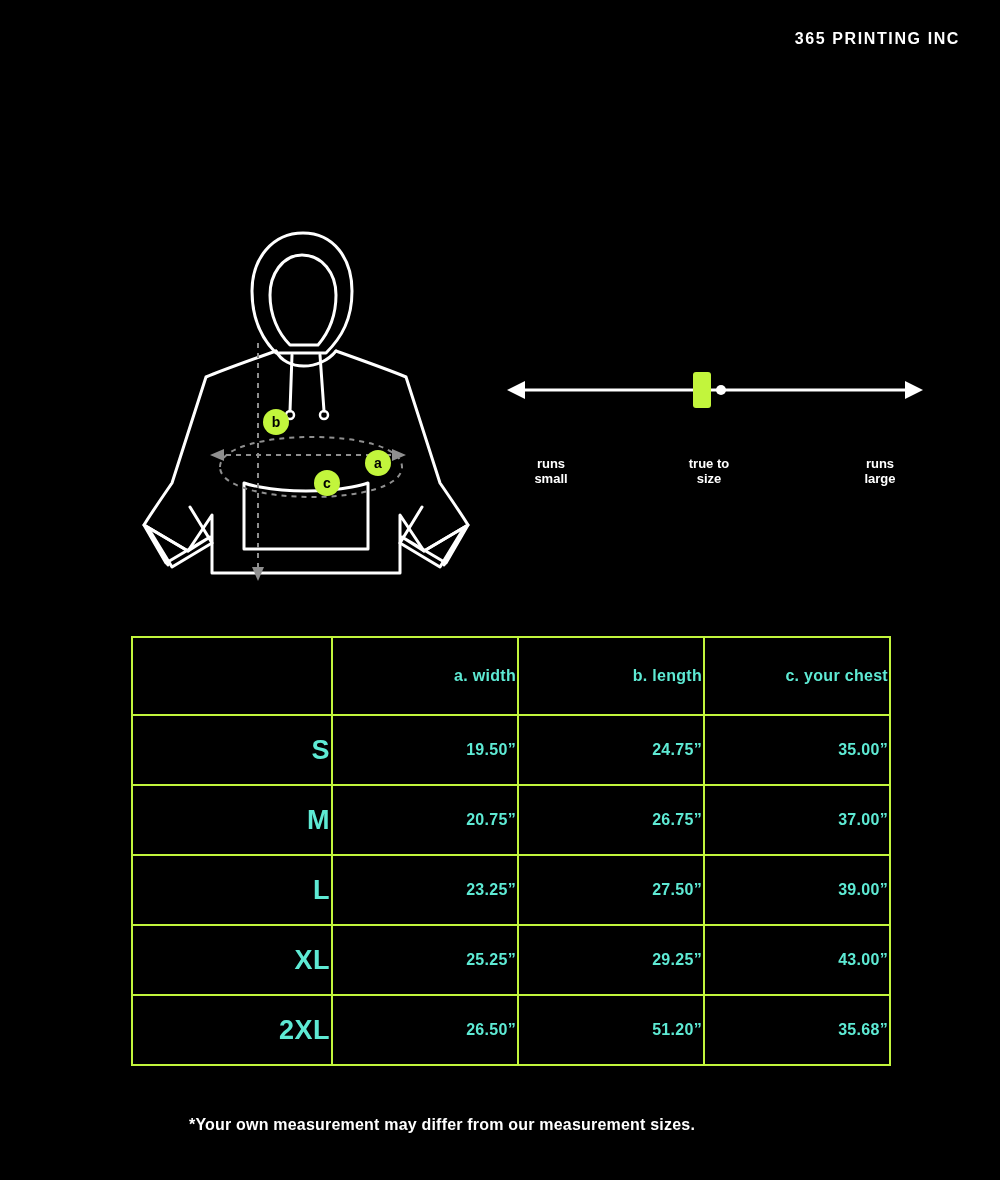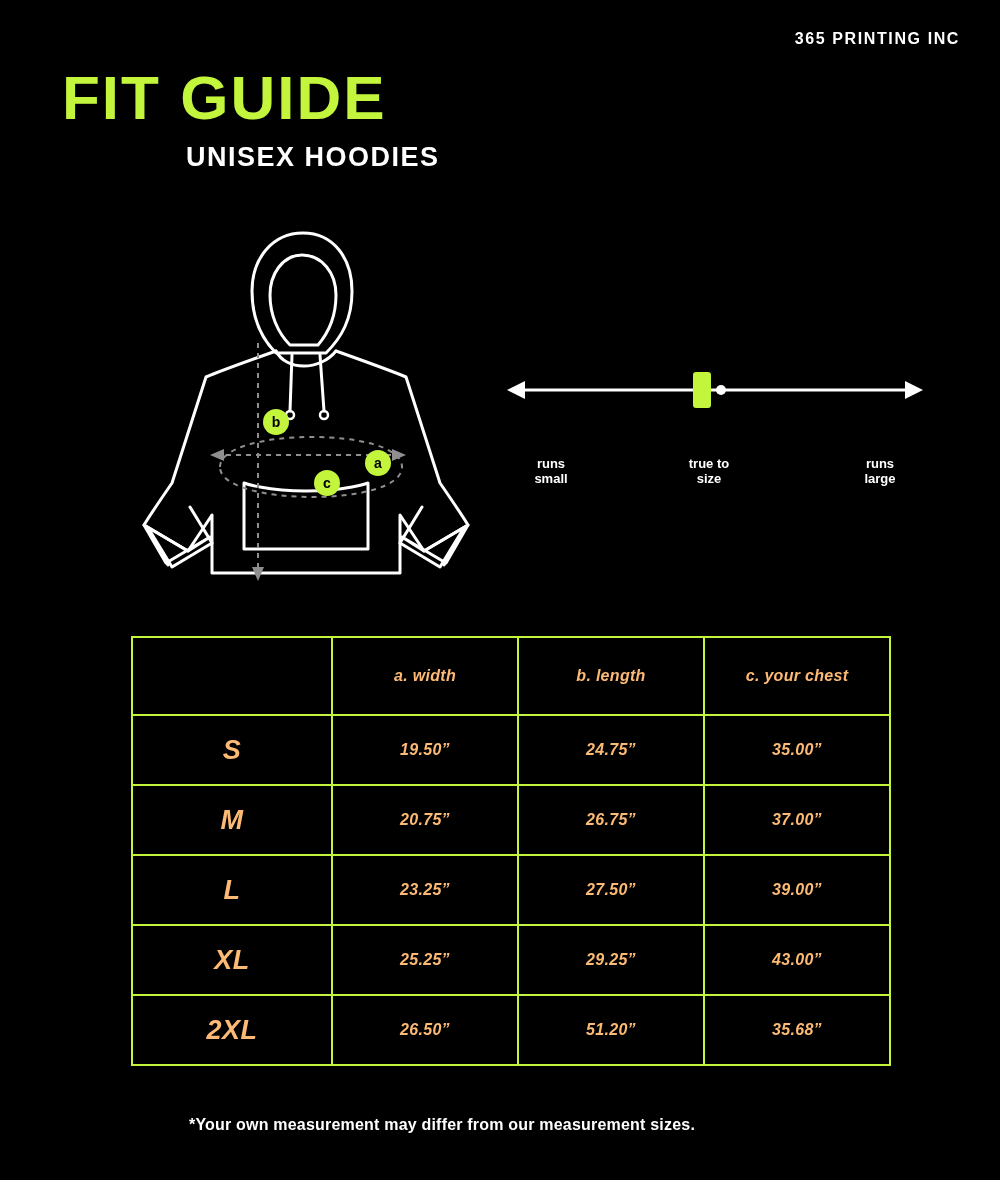--- a/index.html
+++ b/index.html
@@ -115,24 +115,23 @@
     top: 636px;
     width: 758px;
   }
   table.sizes {
     border-collapse: collapse;
     width: 758px;
     table-layout: fixed;
   }
   table.sizes th, table.sizes td {
     border: 2px solid #c2f53c;
-    text-align: center;
-    color: #fdba74;
+    text-align: right;
+    color: #5eead4;
     font-family: "Liberation Sans", sans-serif;
-    font-style: italic;
   }
   table.sizes th {
     height: 74px;
     font-size: 16px;
     font-weight: bold;
     letter-spacing: 0.3px;
   }
   table.sizes td {
     height: 66px;
   }
@@ -161,22 +160,20 @@
     letter-spacing: 0.2px;
   }
 </style>
 </head>
 <body>
 
 <div class="page">
 
   <div class="brand">365 PRINTING INC</div>
 
-  <div class="title">FIT GUIDE</div>
-  <div class="subtitle">UNISEX HOODIES</div>
 
   <div class="hoodie-art">
     <svg width="440" height="390" viewBox="0 0 440 390" fill="none" xmlns="http://www.w3.org/2000/svg">
       <g stroke="#ffffff" stroke-width="3" fill="none" stroke-linejoin="round" stroke-linecap="round">
 
         <path d="M223 18 C192 18 172 44 172 76 C172 104 182 124 196 138 L246 138 C262 122 272 104 272 76 C272 44 254 18 223 18 Z"></path>
 
         <path d="M222 40 C202 40 190 60 190 80 C190 100 198 118 210 130 L238 130 C250 116 256 100 256 80 C256 58 242 40 222 40 Z"></path>
 
         <path d="M196 136 C168 146 140 156 126 162 L92 268 C92 268 70 300 64 310 L108 336 L132 300 L132 358 L320 358 L320 300 L344 336 L388 310 C382 300 360 268 360 268 L326 162 C312 156 284 146 256 136"></path>

